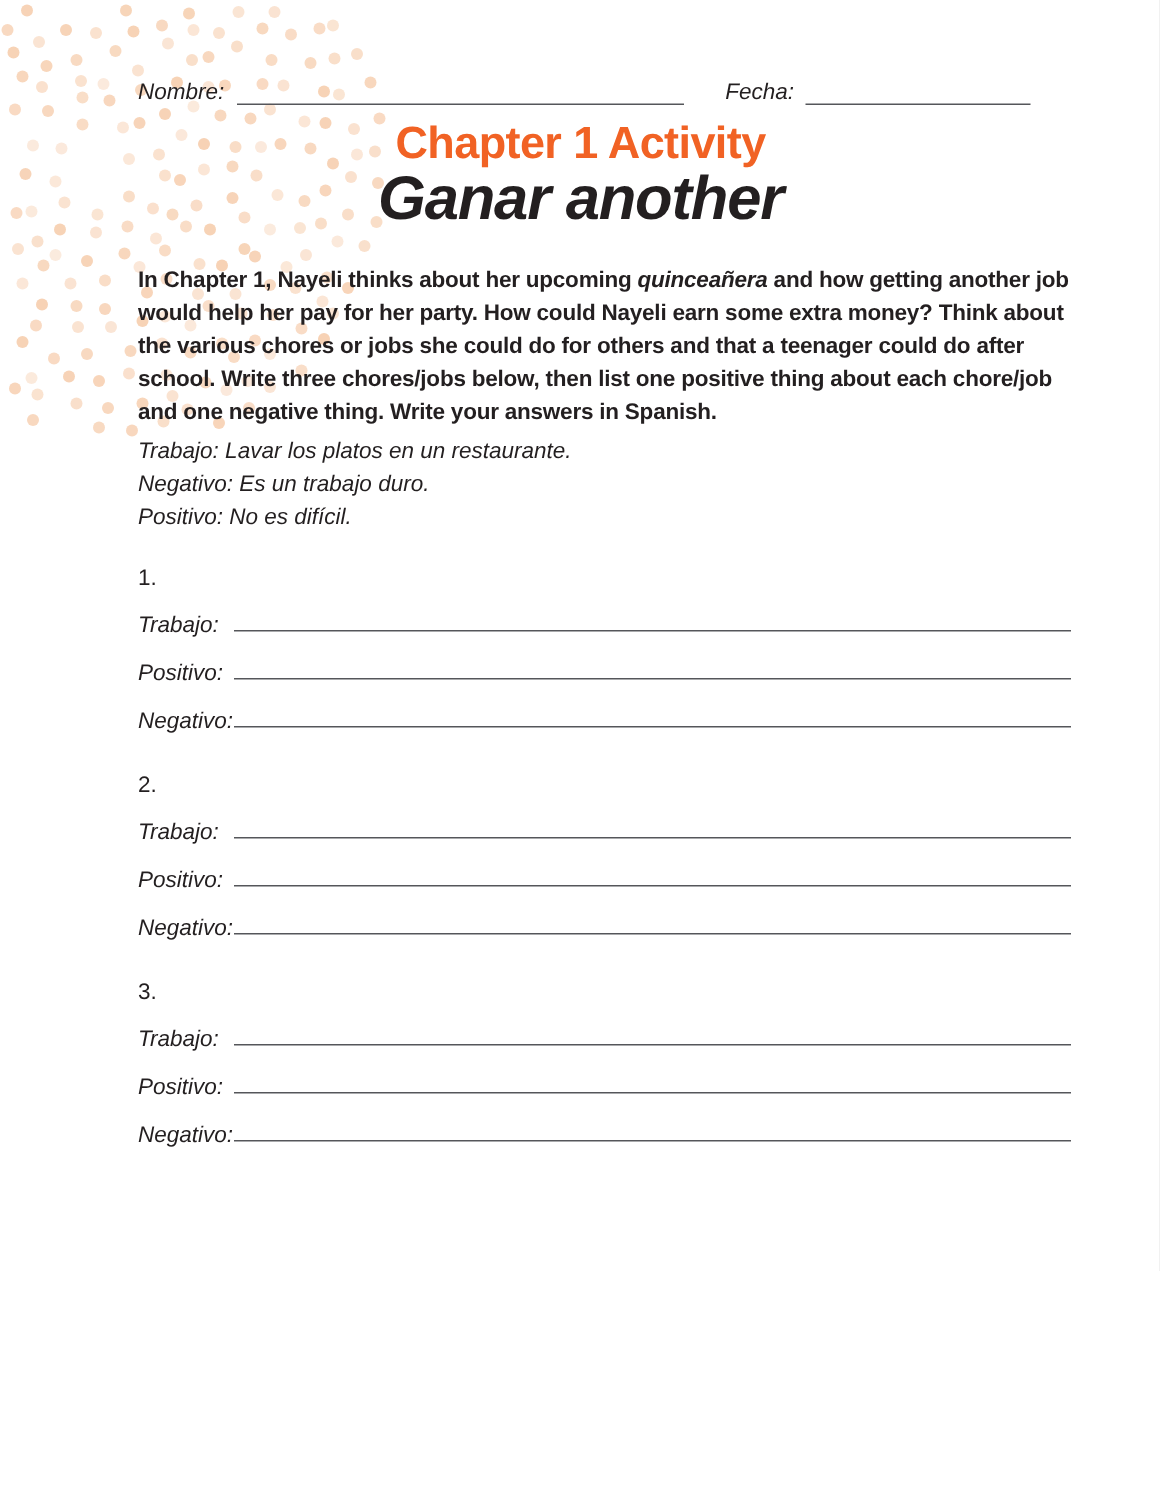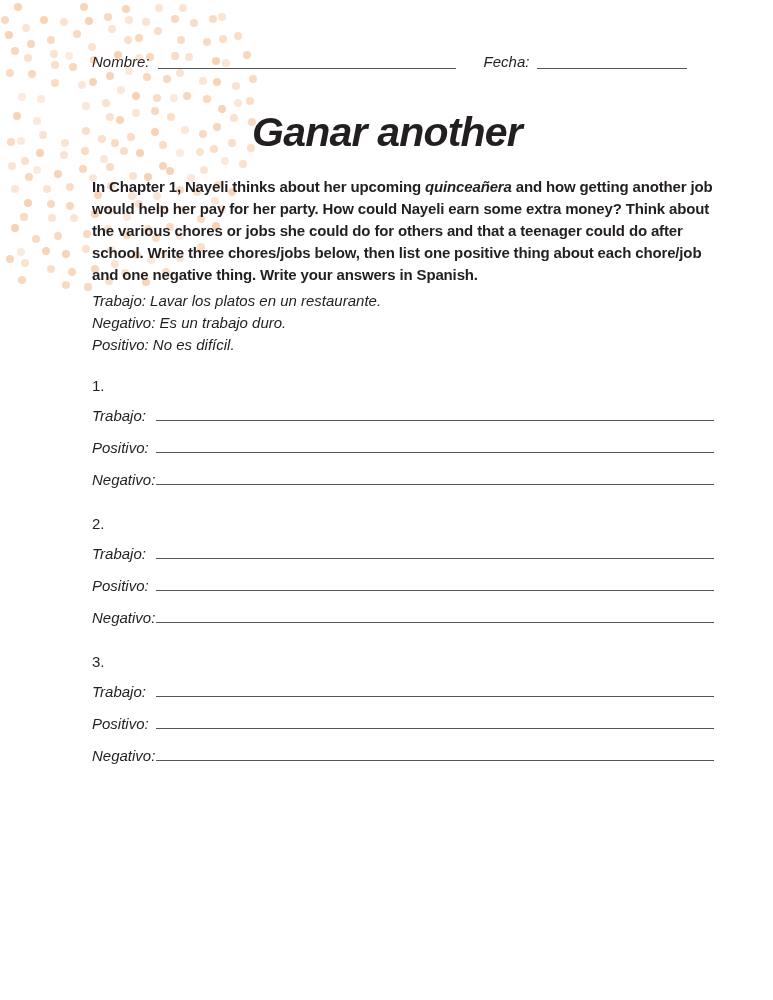--- a/index.html
+++ b/index.html
@@ -19,21 +19,21 @@
     background:#f7d2b5; transform:translate(-50%,-50%);
   }
   .content { position:absolute; inset:0; z-index:1; }
 
   
   .header-row {
     position:absolute; top:53px; left:92px; width:586px;
     display:flex; align-items:baseline;
     font-style:italic; font-size:15px;
   }
-  .hdr-group { display:flex; align-items:center; }
+  .hdr-group { display:flex; align-items:flex-end; }
   .hdr-label { flex:none; }
   .hdr-line {
     display:inline-block; height:14px; margin-left:8px;
     border-bottom:1px solid #55565a;
   }
   .name-line { width:298px; }
   .fecha-group { margin-left:28px; }
   .fecha-line { width:150px; }
 
   
@@ -278,20 +278,21 @@
       <div class="hdr-group">
         <span class="hdr-label">Nombre:</span>
         <span class="hdr-line name-line"></span>
       </div>
       <div class="hdr-group fecha-group">
         <span class="hdr-label">Fecha:</span>
         <span class="hdr-line fecha-line"></span>
       </div>
     </div>
 
+    <h1 class="chapter-title" style="color: rgb(241, 98, 36);">Chapter 1 Activity</h1>
     <h2 class="activity-title">Ganar another</h2>
 
     <p class="instructions"><span>In Chapter 1, Nayeli thinks about her upcoming </span><span class="it">quinceañera</span><span> and how getting another job would help her pay for her party. How could Nayeli earn some extra money? Think about the various chores or jobs she could do for others and that a teenager could do after school. Write three chores/jobs below, then list one positive thing about each chore/job and one negative thing. Write your answers in Spanish.</span></p>
 
     <div class="example">
       <div class="example-lines">
         <div>Trabajo: Lavar los platos en un restaurante.</div>
         <div>Negativo: Es un trabajo duro.</div>
         <div>Positivo: No es difícil.</div>
       </div>

